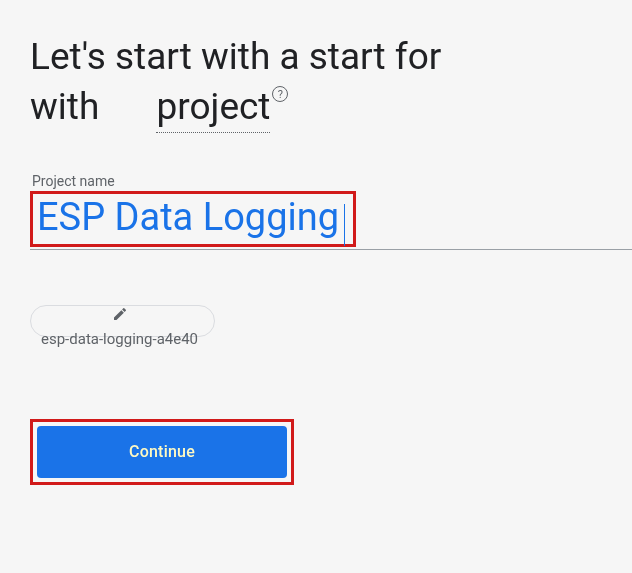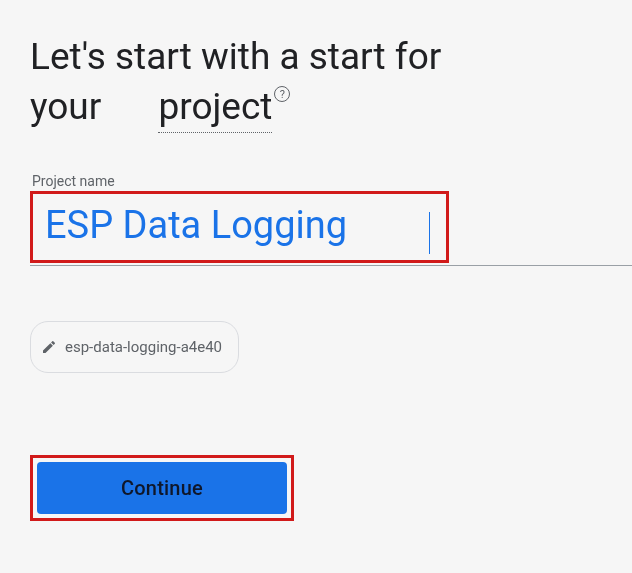--- a/index.html
+++ b/index.html
@@ -57,23 +57,23 @@
   .field-label {
     font-size: 14px;
     color: #5f6368;
     display: block;
     margin-bottom: 2px;
     font-weight: 400;
     padding-left: 2px;
   }
   .highlight-input {
     border: 3px solid #d11a1a;
-    padding: 8px;
+    padding: 0;
     display: block;
-    width: 419px;
+    width: 326px;
   }
   .project-input {
     width: 100%;
     border: none;
     outline: none;
     background: transparent;
     font-family: inherit;
     font-size: 38px;
     font-weight: 400;
     color: #1a73e8;
@@ -103,66 +103,67 @@
   .field-row { position: relative; }
 
   
   .chip {
     margin-top: 58px;
     display: inline-flex;
     align-items: center;
     border: 1px solid #dadce0;
     background: #fff0; 
     border-radius: 18px;
-    height: 52px;
+    height: 32px;
     padding: 0 16px 0 10px;
     color: #5f6368;
     font-size: 15px;
     gap: 8px;
     cursor: pointer;
+    flex-direction: column;
   }
   .chip .pencil {
     width: 16px; height: 16px;
     flex: 0 0 16px;
   }
   .chip .pencil svg { display:block; }
 
   
   .btn-row { margin-top: 82px; }
   .highlight-btn {
     display: inline-block;
     border: 3px solid #d11a1a;
     padding: 4px;
   }
   .continue-btn {
     display: inline-flex;
     align-items: center;
     justify-content: center;
     background: #1a73e8;
-    color: #0f172a;
+    color: #fef9c3;
     border: none;
     border-radius: 4px;
     font-family: inherit;
-    font-size: 20px;
+    font-size: 16px;
     font-weight: 500;
     width: 250px;
     height: 52px;
     cursor: pointer;
     letter-spacing: .2px;
     text-align: center;
   }
 </style>
 </head>
 <body>
 
 <div class="page">
 
   <h1 class="heading">
     <span>Let's start with a start for</span><br>
-    <span>your </span><span class="project-word">project</span><span class="help-badge">?</span>
+    <span>with </span><span class="project-word">project</span><span class="help-badge">?</span>
   </h1>
 
   <div class="field-wrap">
     <span class="field-label">Project name</span>
     <div class="field-row">
       <div class="highlight-input">
         <div class="caret-wrap">
           <input class="project-input" type="text" value="ESP Data Logging" style="">
           <span class="caret"></span>
         </div>

